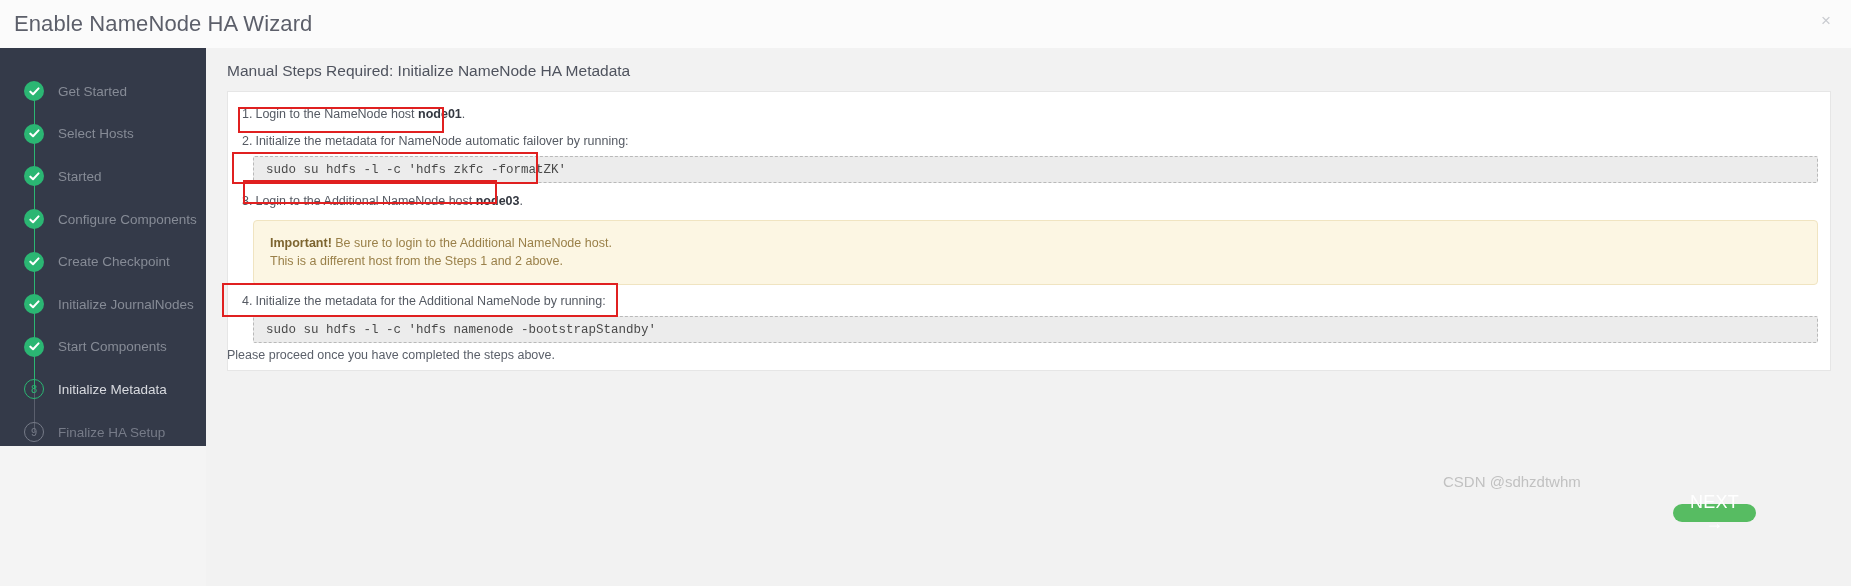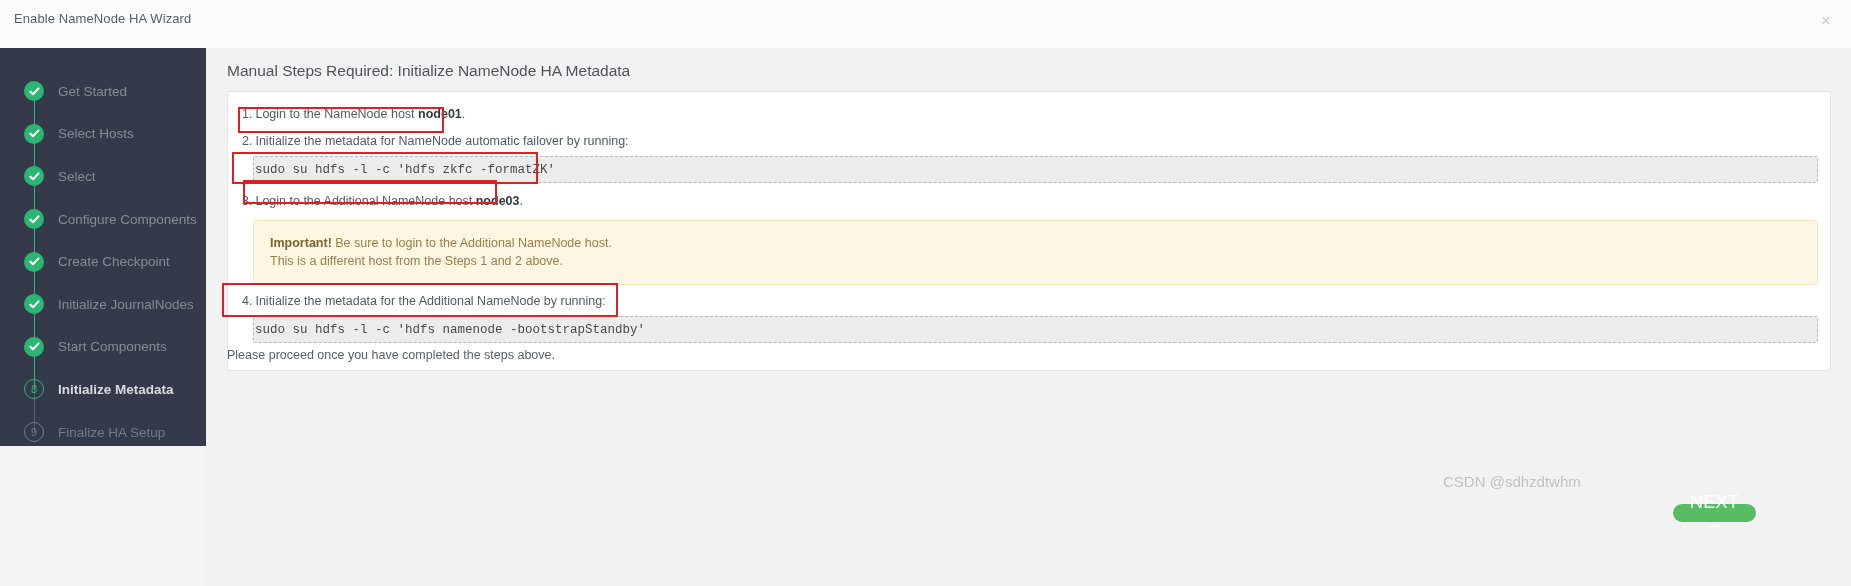--- a/index.html
+++ b/index.html
@@ -21,21 +21,21 @@
     left: 0; top: 0;
     width: 1851px;
     height: 48px;
     background: #fbfbfb;
     box-sizing: border-box;
   }
   .titlebar-text {
     position: absolute;
     left: 14px;
     top: 11px;
-    font-size: 13px;
+    font-size: 22px;
     color: #5c5f6a;
     letter-spacing: 0.1px;
   }
   .close-icon {
     position: absolute;
     right: 14px;
     top: 10px;
     width: 22px;
     height: 22px;
     line-height: 22px;
@@ -107,21 +107,21 @@
     line-height: 1;
   }
   .step-label {
     margin-left: 14px;
     font-size: 13.5px;
     color: #868b96;
     white-space: nowrap;
   }
   .step.active .step-label {
     color: #d9dbe0;
-    font-weight: bold;
+    font-weight: normal;
   }
   .step.upcoming-step .step-label { color: #767b88; }
 
   
   .main {
     position: absolute;
     left: 206px;
     top: 48px;
     right: 0;
     bottom: 0;
@@ -160,21 +160,21 @@
   .step-line b { color: #333740; font-weight: bold; }
   .step-num { display: inline-block; }
   .step-text { display: inline-block; margin-left: 3px; }
 
   .codeblock {
     margin-top: 7px;
     margin-left: 11px;
     background: #ececec;
     border: 1px dashed #b9b9b9;
     border-radius: 2px;
-    padding: 6px 12px 6px 1px;
+    padding: 6px 12px 6px 12px;
     font-family: "Liberation Mono", "DejaVu Sans Mono", monospace;
     font-size: 12.5px;
     color: #4a4a4a;
     box-sizing: border-box;
     height: 27px;
     line-height: 14px;
     overflow: hidden;
   }
 
   .alertbox {
@@ -283,21 +283,21 @@
     <div class="step-label">Select Hosts</div>
   </div>
 
   <div class="step">
     <div class="connector"></div>
     <div class="bullet">
       <svg width="11" height="11" viewBox="0 0 12 12">
           <path d="M1.5 6.2 L4.4 9 L10.4 2.6" stroke="#ffffff" stroke-width="2.2" fill="none" stroke-linecap="round" stroke-linejoin="round"></path>
         </svg>
     </div>
-    <div class="step-label">Select</div>
+    <div class="step-label">Started</div>
   </div>
 
   <div class="step">
     <div class="connector"></div>
     <div class="bullet">
       <svg width="11" height="11" viewBox="0 0 12 12">
           <path d="M1.5 6.2 L4.4 9 L10.4 2.6" stroke="#ffffff" stroke-width="2.2" fill="none" stroke-linecap="round" stroke-linejoin="round"></path>
         </svg>
     </div>
     <div class="step-label">Configure Components</div>

